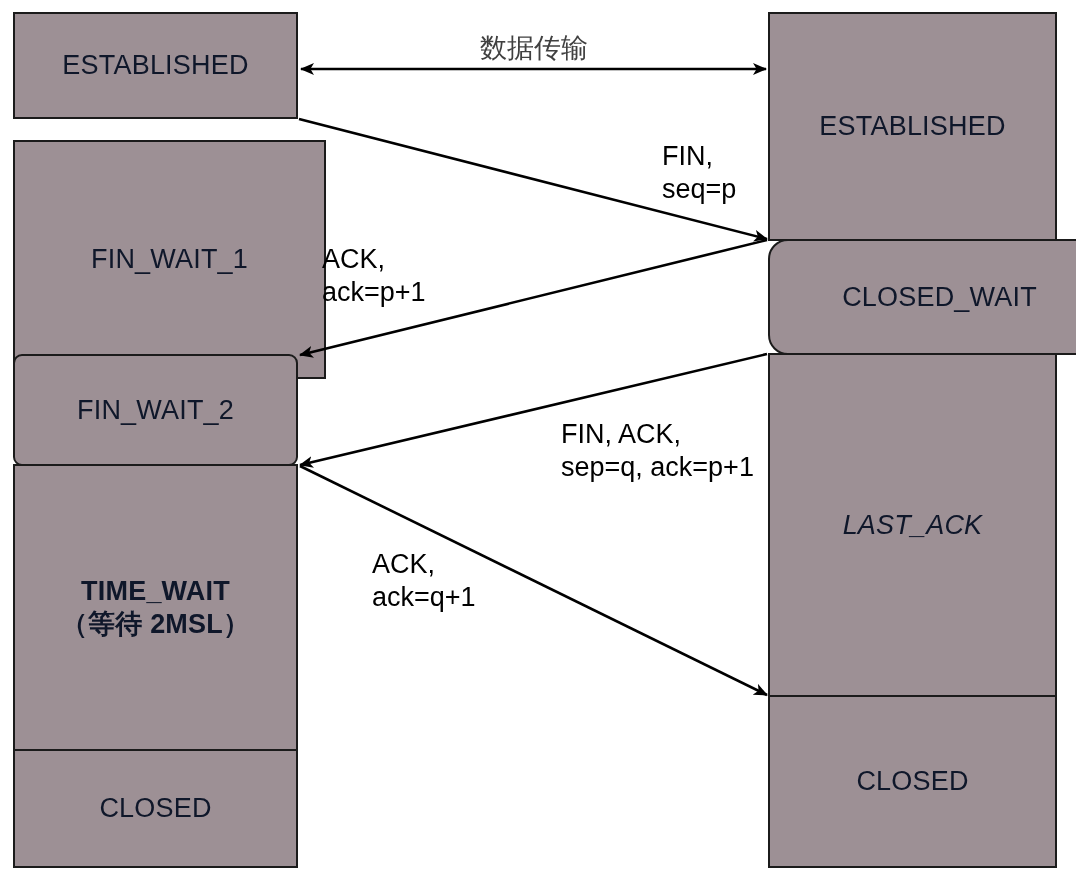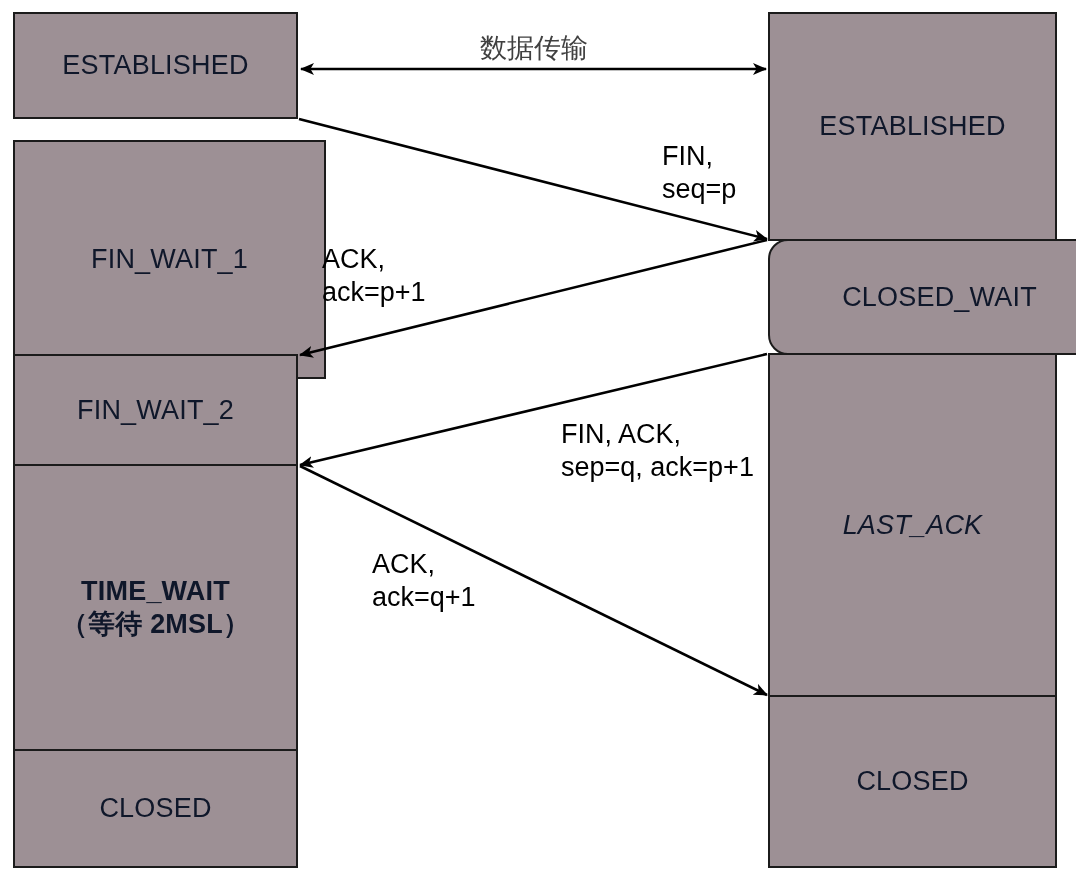--- a/index.html
+++ b/index.html
@@ -62,21 +62,21 @@
 </style>
 </head>
 <body>
 
 <div id="diagram">
 
   <div class="state-box" style="left:13px; top:12px; width:285px; height:107px;">ESTABLISHED</div>
 
   <div class="state-box" style="left:13px; top:117px; width:313px; height:239px;margin-top:23px;">FIN_WAIT_1</div>
 
-  <div class="state-box" style="left:13px; top:354px; width:285px; height:112px;">FIN_WAIT_2</div>
+  <div class="state-box" style="left:13px; top:354px; width:285px; height:112px;border-radius:9px;">FIN_WAIT_2</div>
 
   <div class="state-box" style="left:13px; top:464px; width:285px; height:287px;font-weight:bold;">TIME_WAIT
 （等待 2MSL）</div>
 
   <div class="state-box" style="left:13px; top:749px; width:285px; height:119px;">CLOSED</div>
 
   <div class="state-box" style="left:768px; top:12px; width:289px; height:229px;">ESTABLISHED</div>
 
   <div class="state-box" style="left:768px; top:239px; width:343px; height:116px;border-radius:20px;">CLOSED_WAIT</div>
 

